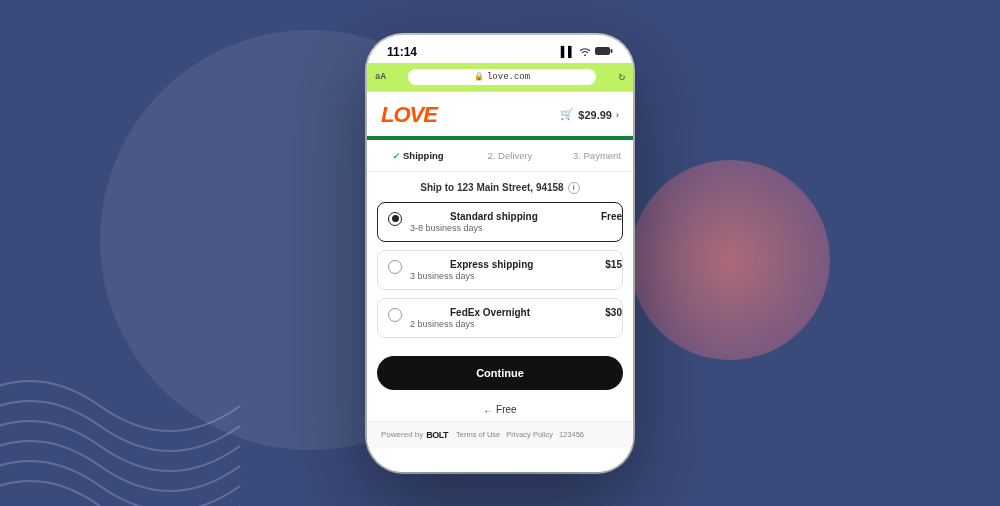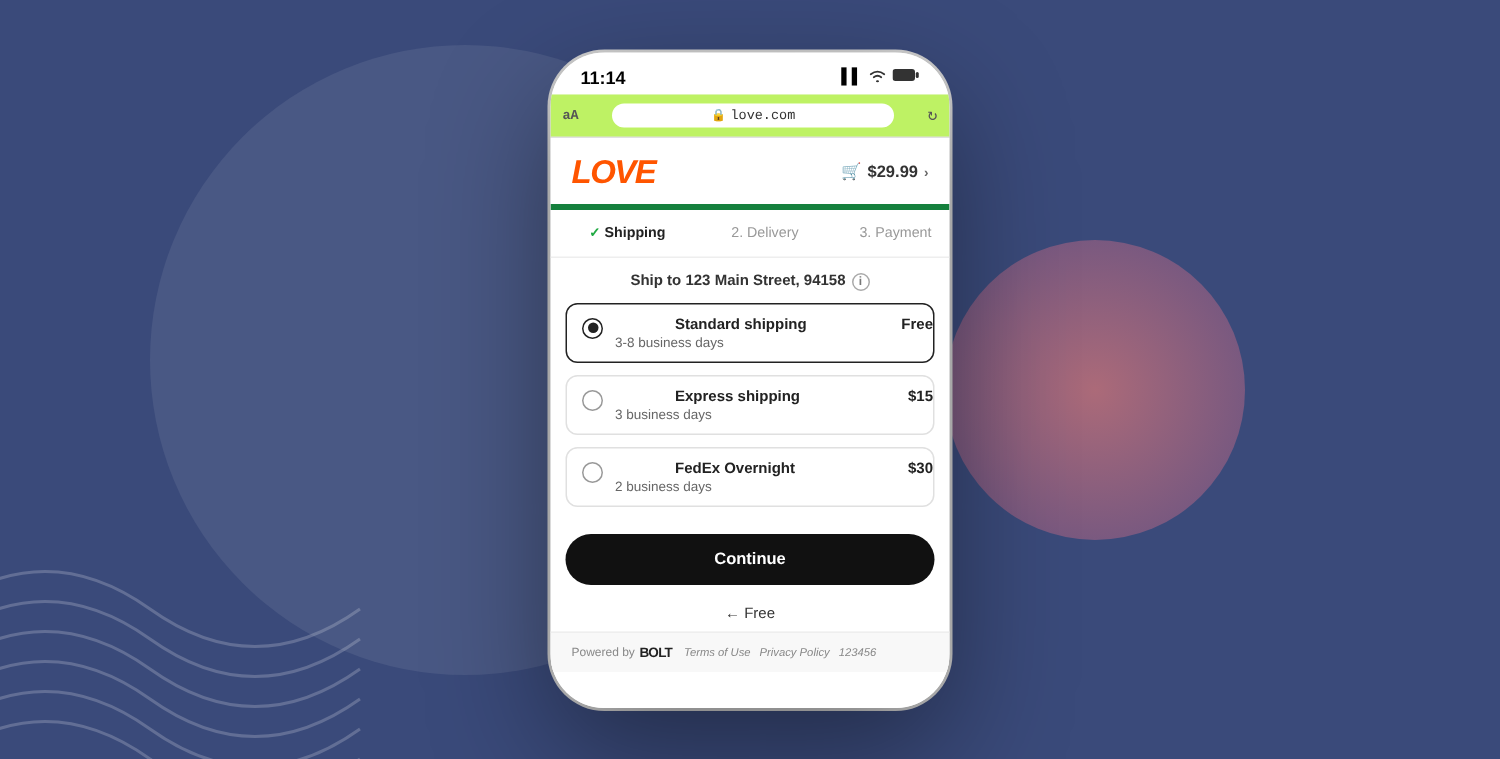--- a/index.html
+++ b/index.html
@@ -318,21 +318,20 @@
       font-size: 9px;
       color: #222;
       letter-spacing: -0.5px;
     }
 
     .footer-links {
       display: flex;
       gap: 6px;
       font-size: 7.5px;
       color: #888;
-      font-style: italic;
     }
 
     
     .bg-lines-svg {
       position: absolute;
       bottom: -20px;
       left: -20px;
       width: 280px;
       height: 280px;
       opacity: 0.2;

